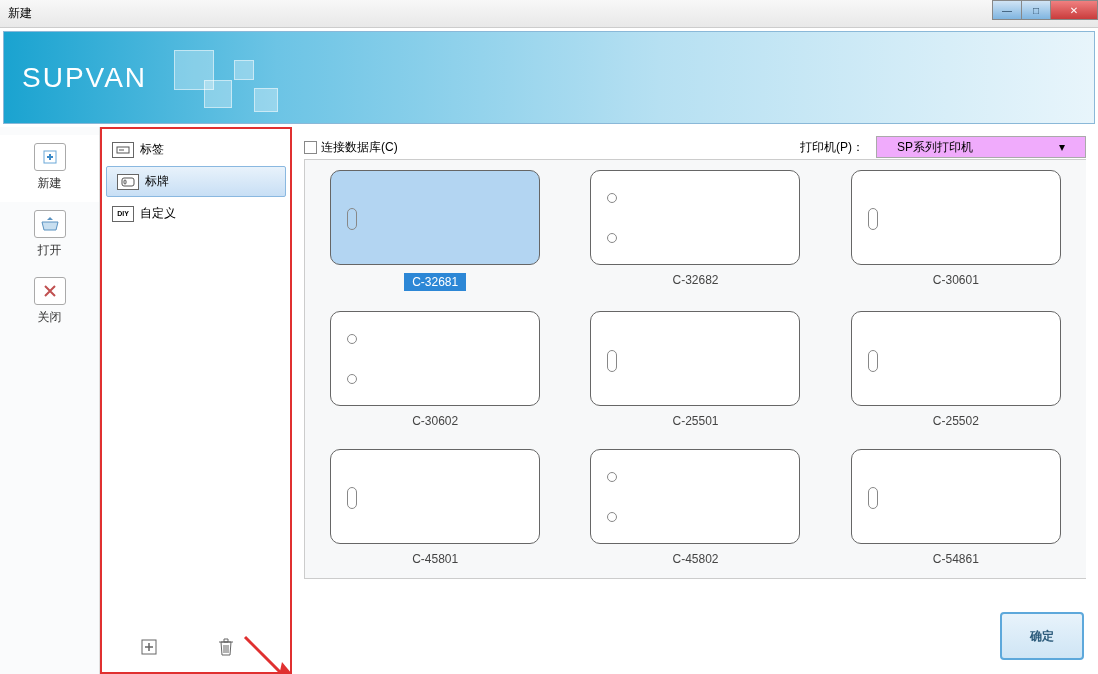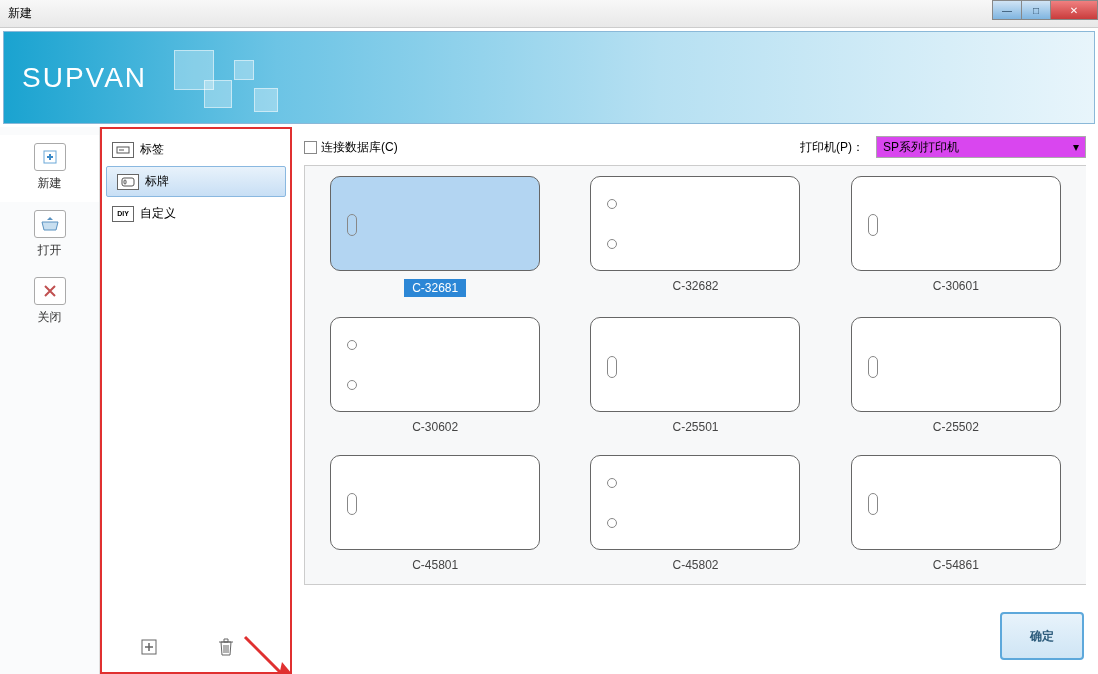--- a/index.html
+++ b/index.html
@@ -130,21 +130,20 @@
     }
     .main-panel {
       flex: 1;
       padding: 8px 12px 0 12px;
       position: relative;
     }
     .top-controls {
       display: flex;
       align-items: center;
       height: 24px;
-      margin-bottom: 6px;
     }
     .checkbox-row {
       display: flex;
       align-items: center;
       gap: 4px;
     }
     .checkbox-box {
       width: 13px;
       height: 13px;
       border: 1px solid #888;
@@ -153,22 +152,22 @@
     .printer-row {
       margin-left: auto;
       display: flex;
       align-items: center;
       gap: 12px;
     }
     .printer-select {
       width: 210px;
       height: 22px;
       border: 1px solid #aaa;
-      background: #d946ef;
-      padding: 0 6px;
+      background: #f0abfc;
+      padding: 0 20px;
       display: flex;
       align-items: center;
       justify-content: space-between;
       cursor: pointer;
     }
     .template-area {
       border-top: 1px solid #ccc;
       border-left: 1px solid #ccc;
       border-bottom: 1px solid #ccc;
       background: #f7f8f9;

